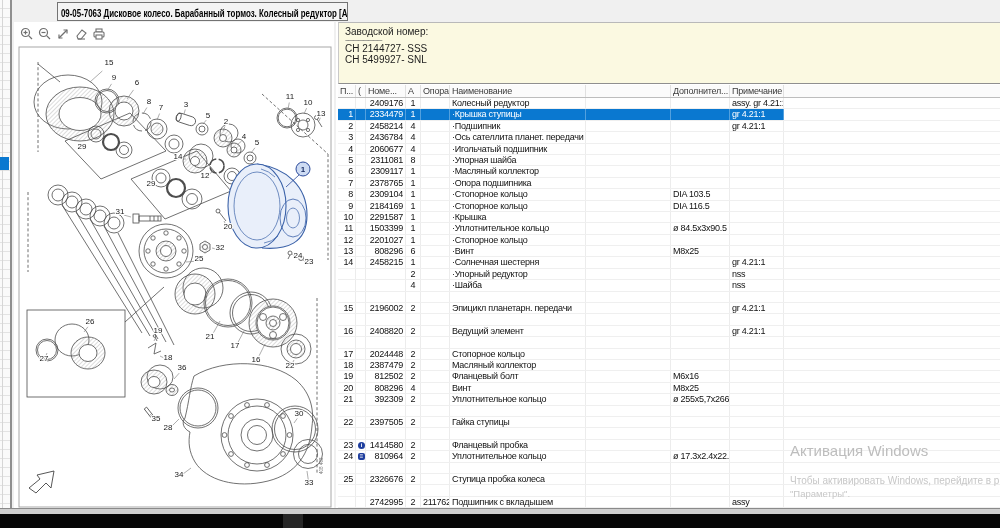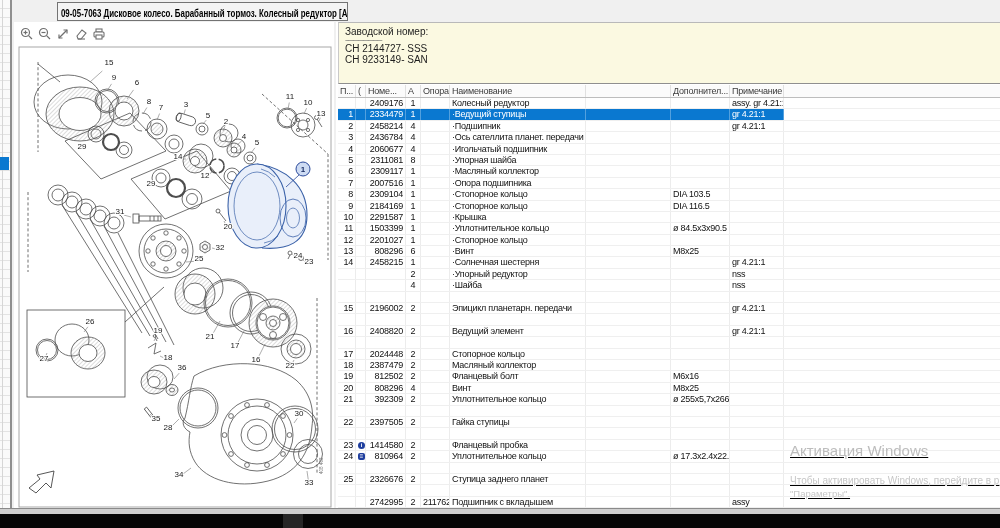--- a/index.html
+++ b/index.html
@@ -38,21 +38,21 @@
   .prow .c{overflow:hidden;white-space:nowrap;padding:0 2px;border-right:1px solid #ececec;box-sizing:border-box;letter-spacing:-0.25px;}
   .prow .c.fill{border-right:none;}
   .c-r{text-align:right;}
   .c-c{text-align:center;padding:0;}
   .prow.selected .c{background:#0a78d0;color:#fff;border-right-color:rgba(255,255,255,.3);border-bottom:none;}
   .prow.selected .c.fill{background:transparent;}
   .mini{display:inline-block;width:7px;height:7px;border-radius:50%;background:#1f3e9e;color:#fff;
         font-size:6px;line-height:7px;text-align:center;vertical-align:1px;font-weight:bold;}
   .mini.doc{border-radius:2px;}
   
-  .watermark{position:absolute;left:454px;top:420px;width:210px;height:70px;overflow:hidden;pointer-events:none;text-decoration:underline;}
+  .watermark{position:absolute;left:454px;top:420px;width:210px;height:70px;overflow:hidden;pointer-events:none;}
   .watermark .wt{font-size:15px;color:#bdbdbd;}
   .watermark .wl{font-size:10px;color:#c7c7c7;margin-top:16px;white-space:nowrap;}
   .watermark .wl2{font-size:9.5px;color:#c7c7c7;margin-top:2px;}
   
   .bottom-edge{position:absolute;left:0;top:508px;width:100%;height:6px;background:#cfcfcf;border-top:1px solid #8a8a8a;box-sizing:border-box;}
   .black-bar{position:absolute;left:0;top:514px;width:100%;height:14px;background:#060606;}
   .black-bar .notch{position:absolute;left:283px;top:0;width:20px;height:14px;background:#262626;}
 </style>
 </head>
 <body>
@@ -388,21 +388,21 @@
         </g>
     </svg>
   </div>
 
   <div class="right-panel">
     <div class="factory-box">
       <div>Заводской номер:</div>
       <div class="divider">----------------------</div>
       <div>
           <div>CH 2144727- SSS</div>
-          <div>CH 9233149- SAN</div>
+          <div>CH 5499927- SNL</div>
         </div>
     </div>
 
     <div class="parts-table">
       <div class="hrow">
         <div class="hc">П...</div>
         <div class="hc">(</div>
         <div class="hc">Номе...</div>
         <div class="hc">А</div>
         <div class="hc">Опора...</div>
@@ -424,21 +424,21 @@
             <div class="c"></div>
             <div class="c">assy. gr 4.21:1</div>
             <div class="c fill"></div>
           </div>
           <div class="prow selected">
             <div class="c c-r">1</div>
             <div class="c c-c"></div>
             <div class="c c-r">2334479</div>
             <div class="c c-c">1</div>
             <div class="c"></div>
-            <div class="c">·Ведущий ступицы</div>
+            <div class="c">·Крышка ступицы</div>
             <div class="c"></div>
             <div class="c"></div>
             <div class="c">gr 4.21:1</div>
             <div class="c fill"></div>
           </div>
           <div class="prow">
             <div class="c c-r">2</div>
             <div class="c c-c"></div>
             <div class="c c-r">2458214</div>
             <div class="c c-c">4</div>
@@ -493,21 +493,21 @@
             <div class="c"></div>
             <div class="c">·Масляный коллектор</div>
             <div class="c"></div>
             <div class="c"></div>
             <div class="c"></div>
             <div class="c fill"></div>
           </div>
           <div class="prow">
             <div class="c c-r">7</div>
             <div class="c c-c"></div>
-            <div class="c c-r">2007516</div>
+            <div class="c c-r">2378765</div>
             <div class="c c-c">1</div>
             <div class="c"></div>
             <div class="c">·Опора подшипника</div>
             <div class="c"></div>
             <div class="c"></div>
             <div class="c"></div>
             <div class="c fill"></div>
           </div>
           <div class="prow">
             <div class="c c-r">8</div>
@@ -808,21 +808,21 @@
             <div class="c"></div>
             <div class="c"></div>
             <div class="c fill"></div>
           </div>
           <div class="prow">
             <div class="c c-r">25</div>
             <div class="c c-c"></div>
             <div class="c c-r">2326676</div>
             <div class="c c-c">2</div>
             <div class="c"></div>
-            <div class="c">Ступица заднего планет</div>
+            <div class="c">Ступица пробка колеса</div>
             <div class="c"></div>
             <div class="c"></div>
             <div class="c"></div>
             <div class="c fill"></div>
           </div>
           <div class="prow">
             <div class="c c-r"></div>
             <div class="c c-c"></div>
             <div class="c c-r"></div>
             <div class="c c-c"></div>

